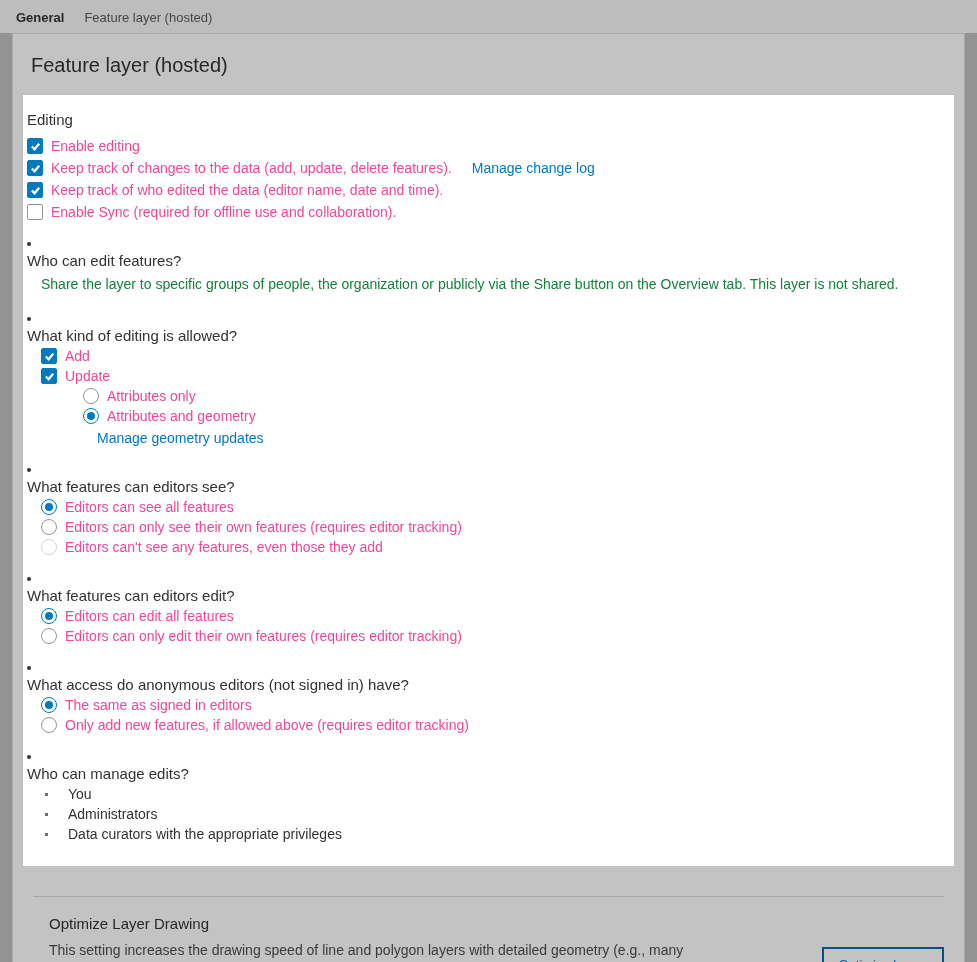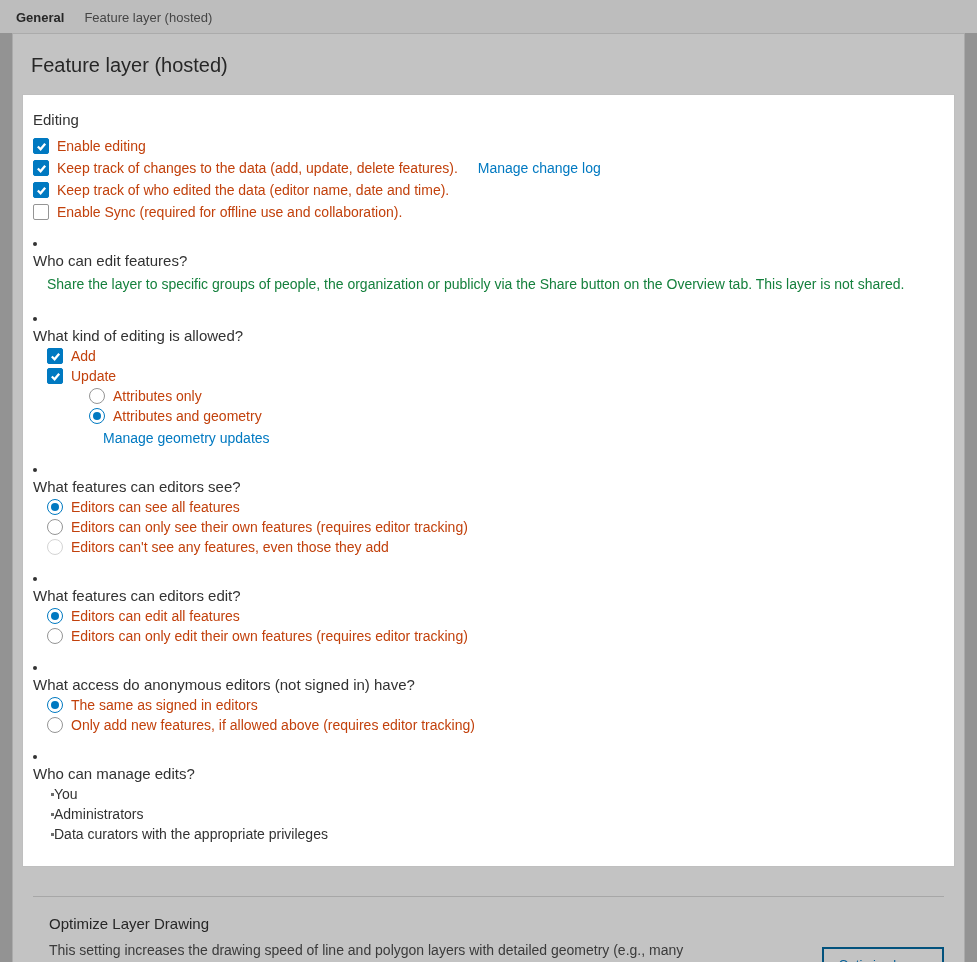--- a/index.html
+++ b/index.html
@@ -38,30 +38,30 @@
     padding: 20px 18px 18px 18px;
     font-size: 20px;
     font-weight: 400;
     color: #323232;
   }
   .editing-card {
     position: relative;
     z-index: 10;
     background: #fff;
     margin: 0 10px;
-    padding: 16px 10px 20px 10px;
+    padding: 16px 10px 20px 4px;
     box-shadow: 0 0 0 1px rgba(0,0,0,0.02);
   }
   .section-heading {
     font-size: 15px;
     margin-bottom: 10px;
     color: #323232;
   }
   .row { display: flex; align-items: center; gap: 8px; margin-bottom: 6px; }
-  .row label { cursor: pointer; color: #c2410c; text-align: right; }
+  .row label { cursor: pointer; color: #ec4899; text-align: right; }
   .link { color: #0079c1; cursor: pointer; text-align: center; }
   .bullet-item {
     display: flex;
     align-items: flex-start;
     gap: 6px;
     margin-top: 14px;
     margin-bottom: 4px;
     flex-direction: column;
   }
   .bullet-item .dot {
@@ -107,21 +107,21 @@
   .rdo.selected::after {
     content: "";
     width: 8px; height: 8px; border-radius: 50%;
     background: #0079c1;
   }
   .rdo.disabled { border-color: #d4d4d4; cursor: default; }
   .disabled-text { color: #bfbfbf; }
 
   .small-bullets { margin-left: 18px; margin-top: 4px; }
   .small-bullets .sbrow {
-    display: flex; align-items: center; gap: 0; margin-bottom: 4px;
+    display: flex; align-items: center; gap: 20px; margin-bottom: 4px;
     font-size: 14px; color: #323232;
   }
   .small-bullets .sq {
     width: 3px; height: 3px; background: #6e6e6e;
     flex-shrink: 0;
   }
 
   
   .lower {
     margin: 0 10px;

